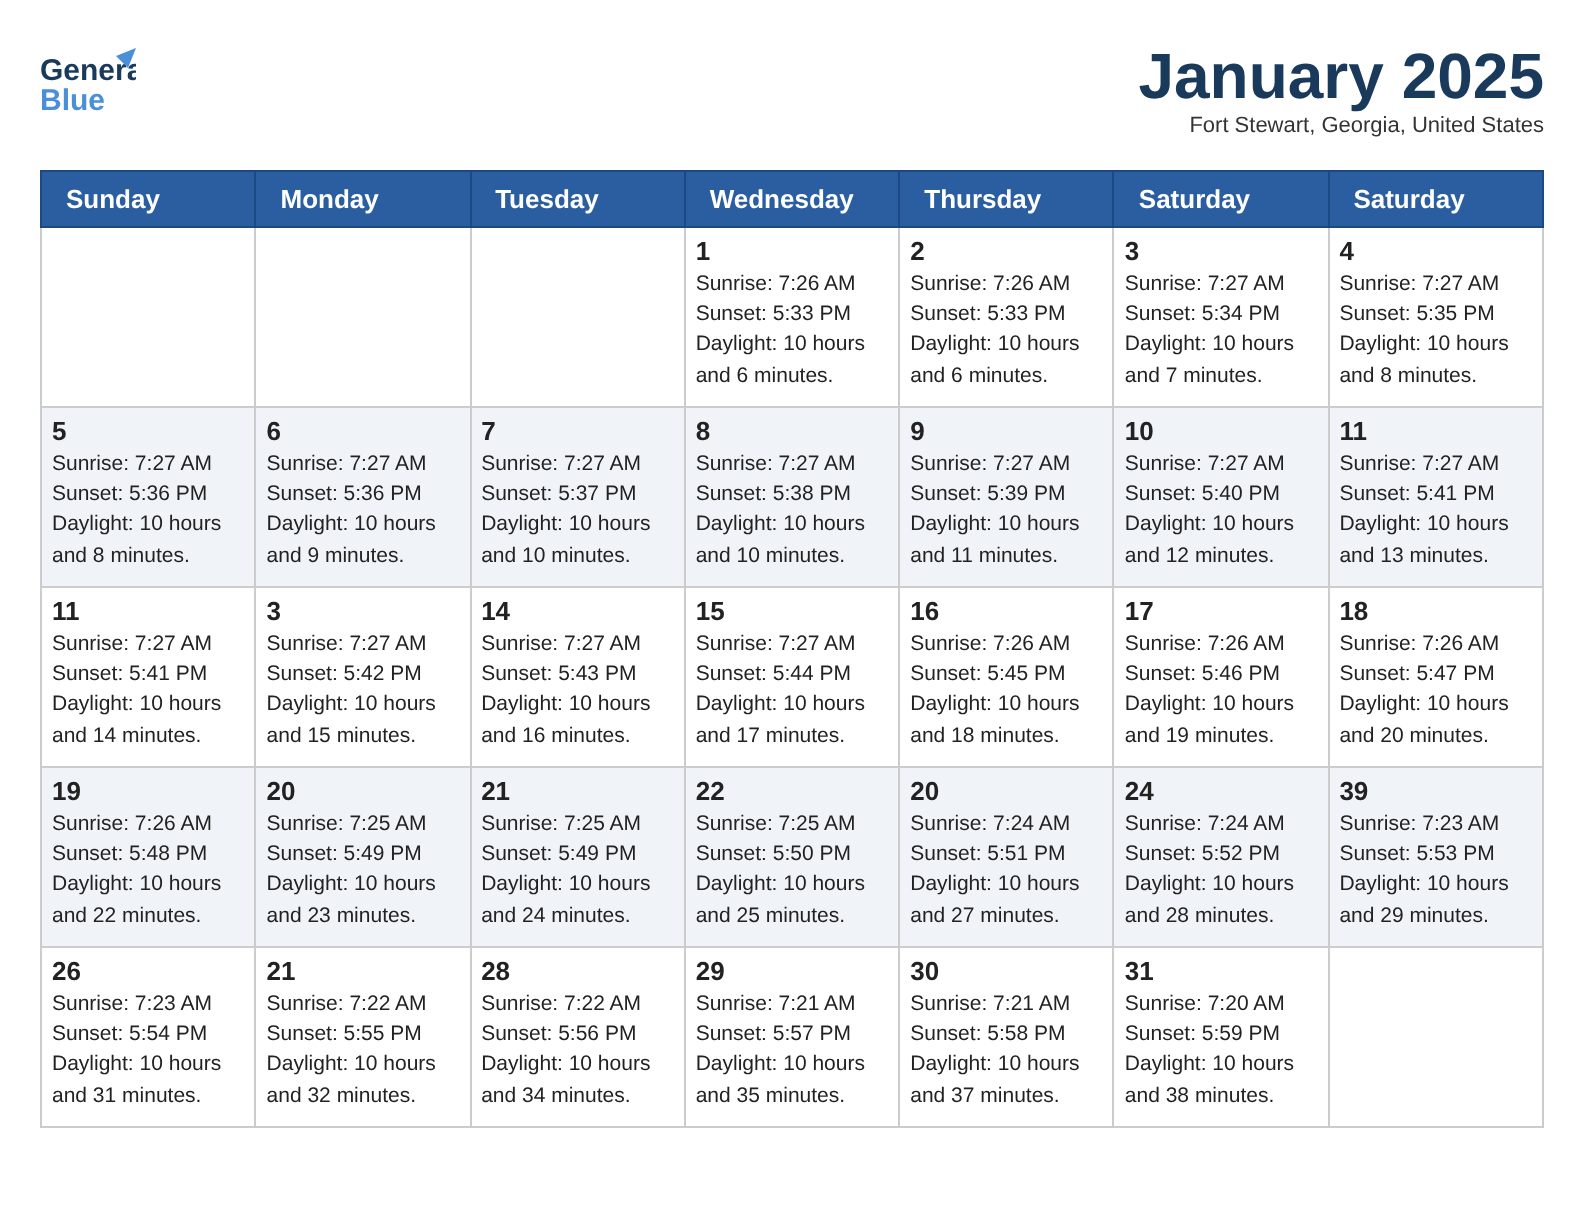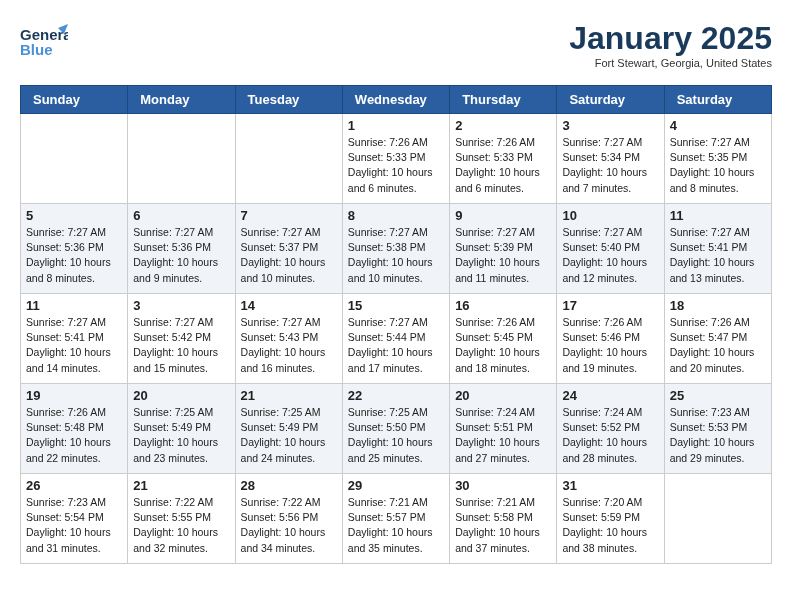--- a/index.html
+++ b/index.html
@@ -212,21 +212,21 @@
         </td>
         <td>
           <span class="day-num">20</span>
           <div class="day-detail">Sunrise: 7:24 AM<br>Sunset: 5:51 PM<br>Daylight: 10 hours<br>and 27 minutes.</div>
         </td>
         <td>
           <span class="day-num">24</span>
           <div class="day-detail">Sunrise: 7:24 AM<br>Sunset: 5:52 PM<br>Daylight: 10 hours<br>and 28 minutes.</div>
         </td>
         <td>
-          <span class="day-num">25</span>
+          <span class="day-num">39</span>
           <div class="day-detail">Sunrise: 7:23 AM<br>Sunset: 5:53 PM<br>Daylight: 10 hours<br>and 29 minutes.</div>
         </td>
       </tr>
       <tr>
         <td>
           <span class="day-num">26</span>
           <div class="day-detail">Sunrise: 7:23 AM<br>Sunset: 5:54 PM<br>Daylight: 10 hours<br>and 31 minutes.</div>
         </td>
         <td>
           <span class="day-num">21</span>

